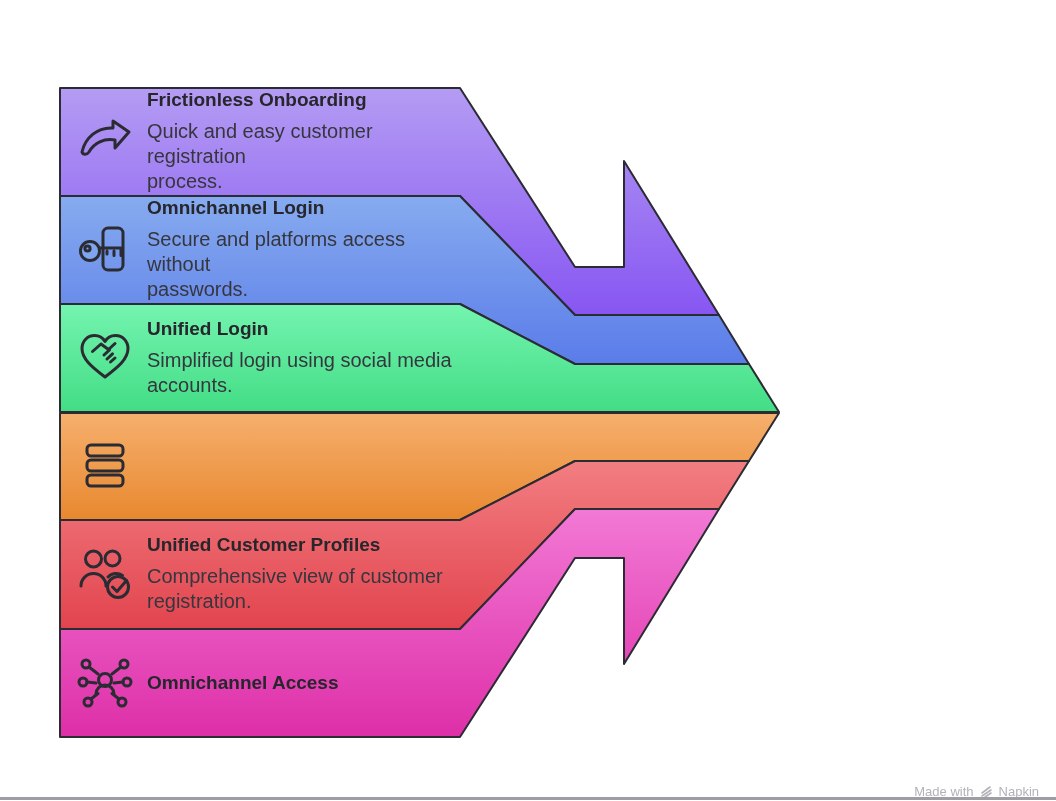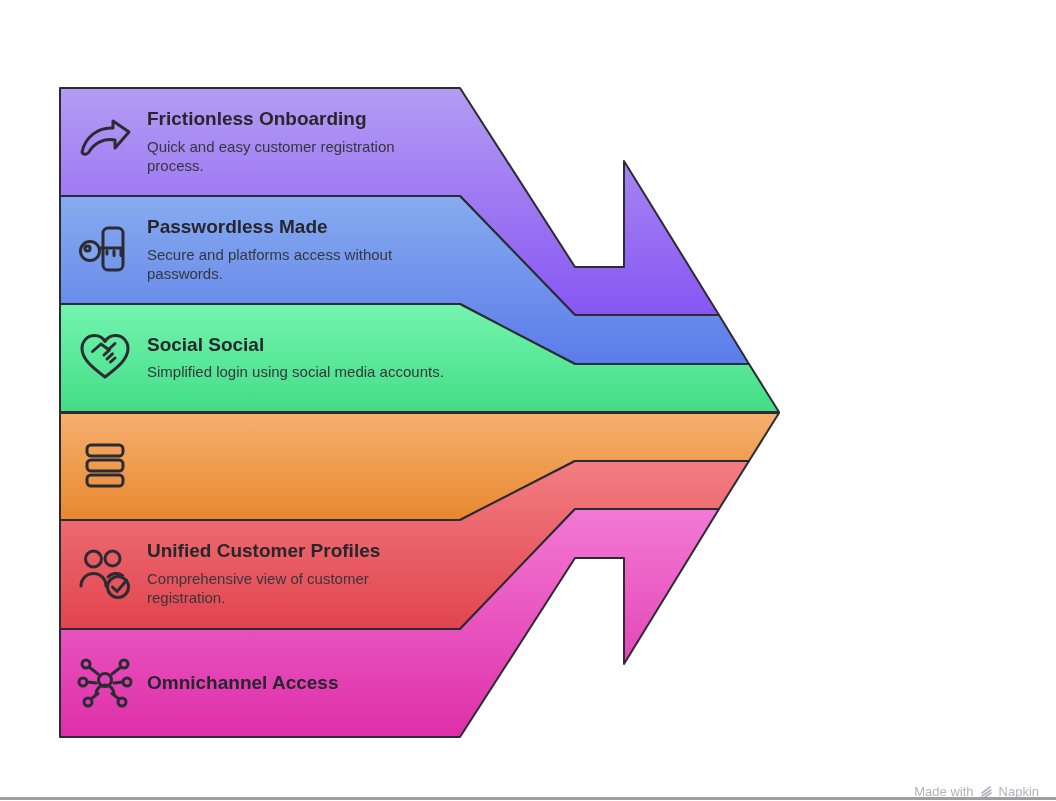--- a/index.html
+++ b/index.html
@@ -13,21 +13,21 @@
   *{margin:0;padding:0;box-sizing:border-box;}
   body{background:#ffffff;font-family:"Liberation Sans", sans-serif;}
   .canvas{position:relative;width:1056px;height:801px;background:#ffffff;overflow:hidden;}
   .arrow-svg{position:absolute;left:0;top:0;}
   .arrow-svg polygon{stroke:var(--outline);stroke-width:2;stroke-linejoin:round;}
   .band{position:absolute;left:76px;width:400px;height:108px;display:flex;align-items:center;gap:13px;}
   .icon-box{width:58px;height:58px;flex:0 0 58px;display:flex;align-items:center;justify-content:center;}
   .icon-box svg{stroke:var(--outline);fill:none;stroke-width:3;stroke-linecap:round;stroke-linejoin:round;}
   .band-text{display:flex;flex-direction:column;gap:7px;max-width:320px;}
   .band-title{font-size:19px;font-weight:700;color:var(--title);line-height:1.2;}
-  .band-desc{font-size:15px;color:var(--subtitle);line-height:1.26;white-space:pre-line;}
+  .band-desc{font-size:20px;color:var(--subtitle);line-height:1.26;white-space:pre-line;}
   .result-label{position:absolute;left:806px;top:366px;font-size:24px;font-weight:700;color:var(--label);line-height:30px;white-space:pre-line;}
   .footer{position:absolute;right:17px;top:784px;display:flex;align-items:center;gap:5px;color:var(--footer);font-size:13px;}
   .footer svg{stroke:var(--footer);fill:none;stroke-width:1.6;stroke-linecap:round;stroke-linejoin:round;}
   .bottom-line{position:absolute;left:0;right:0;top:797px;height:3px;background:var(--bottom-line);}
 </style>
 </head>
 <body>
 
 <div class="canvas">
 
@@ -82,36 +82,36 @@
   <div class="band" style="top:196px">
     <div class="icon-box">
       <svg width="56" height="56" viewBox="0 0 56 56">
         <rect x="26" y="6" width="20" height="42" rx="5"></rect>
         <circle cx="13" cy="29" r="9.5" fill="#7ea5ee"></circle>
         <circle cx="10.5" cy="26.5" r="2.6"></circle>
         <path d="M22.5,26 H44 V33.5 M37,29 V33.5 M30,29 V32"></path>
       </svg>
     </div>
     <div class="band-text">
-      <div class="band-title">Passwordless Made</div>
+      <div class="band-title">Omnichannel Login</div>
       <div class="band-desc">Secure and platforms access without
 passwords.</div>
     </div>
   </div>
 
   <div class="band" style="top:304px">
     <div class="icon-box">
       <svg width="56" height="56" viewBox="0 0 56 56">
         <path d="M28,47 C15,37 5,29 5,18.5 C5,11 10.5,5.5 17.5,5.5 C22,5.5 26,8 28,11.5 C30,8 34,5.5 38.5,5.5 C45.5,5.5 51,11 51,18.5 C51,29 41,37 28,47 Z"></path>
         <path d="M15.5,21.5 L24,14 L31.5,19.5 L38,13.5"></path>
         <path d="M27,25 L32.5,19.8 M30,29 L35.5,23.8 M33.5,32 L38,28"></path>
       </svg>
     </div>
     <div class="band-text">
-      <div class="band-title">Social Social</div>
+      <div class="band-title">Unified Login</div>
       <div class="band-desc">Simplified login using social media accounts.</div>
     </div>
   </div>
 
   <div class="band" style="top:412px">
     <div class="icon-box">
       <svg width="56" height="56" viewBox="0 0 56 56">
         <rect x="10" y="7" width="36" height="11" rx="4"></rect>
         <rect x="10" y="22" width="36" height="11" rx="4"></rect>
         <rect x="10" y="37" width="36" height="11" rx="4"></rect>

